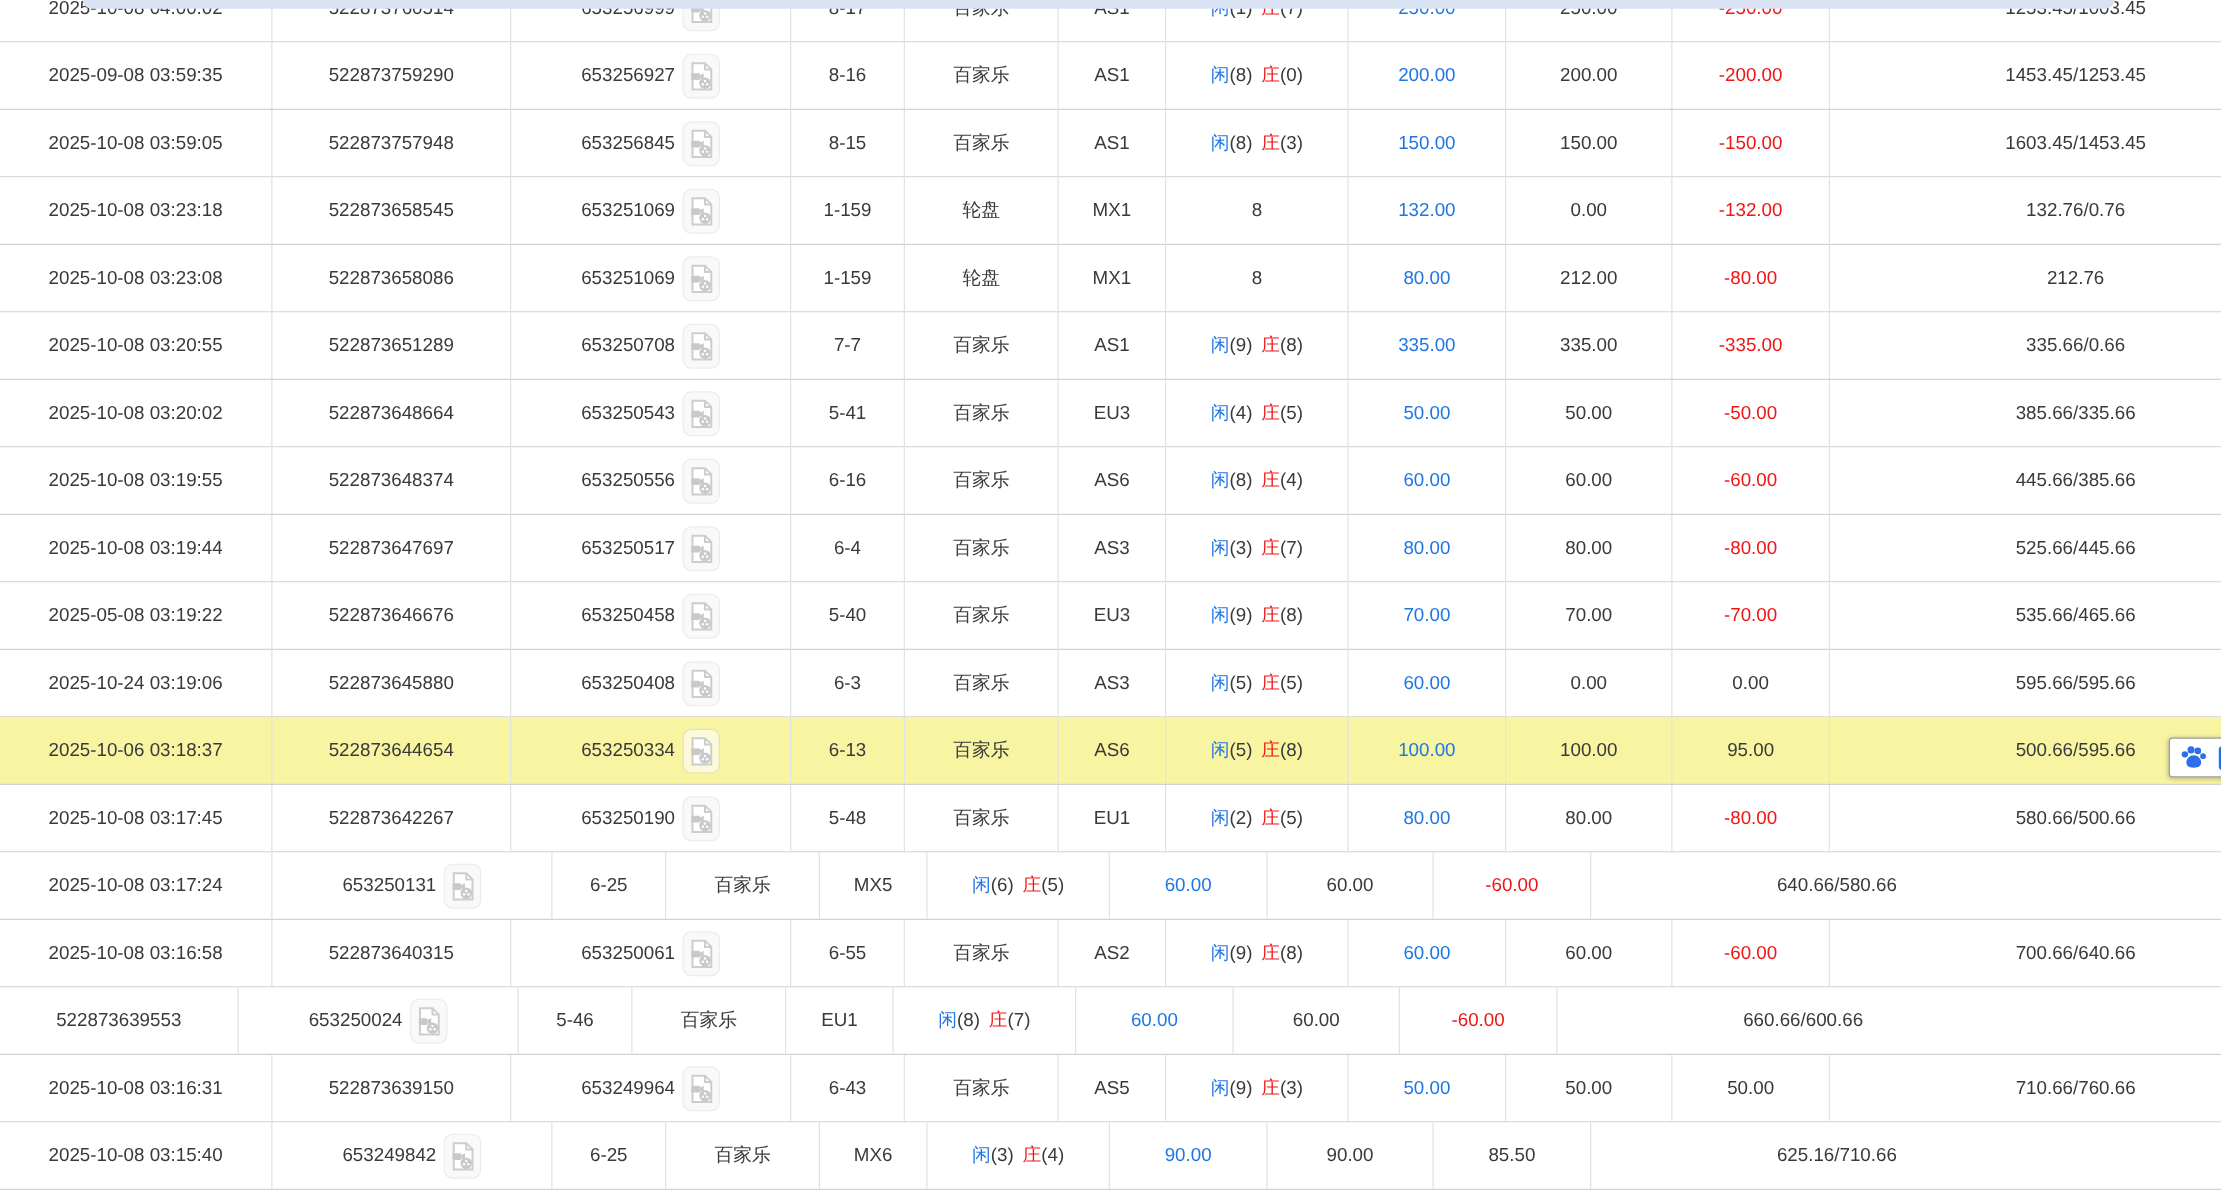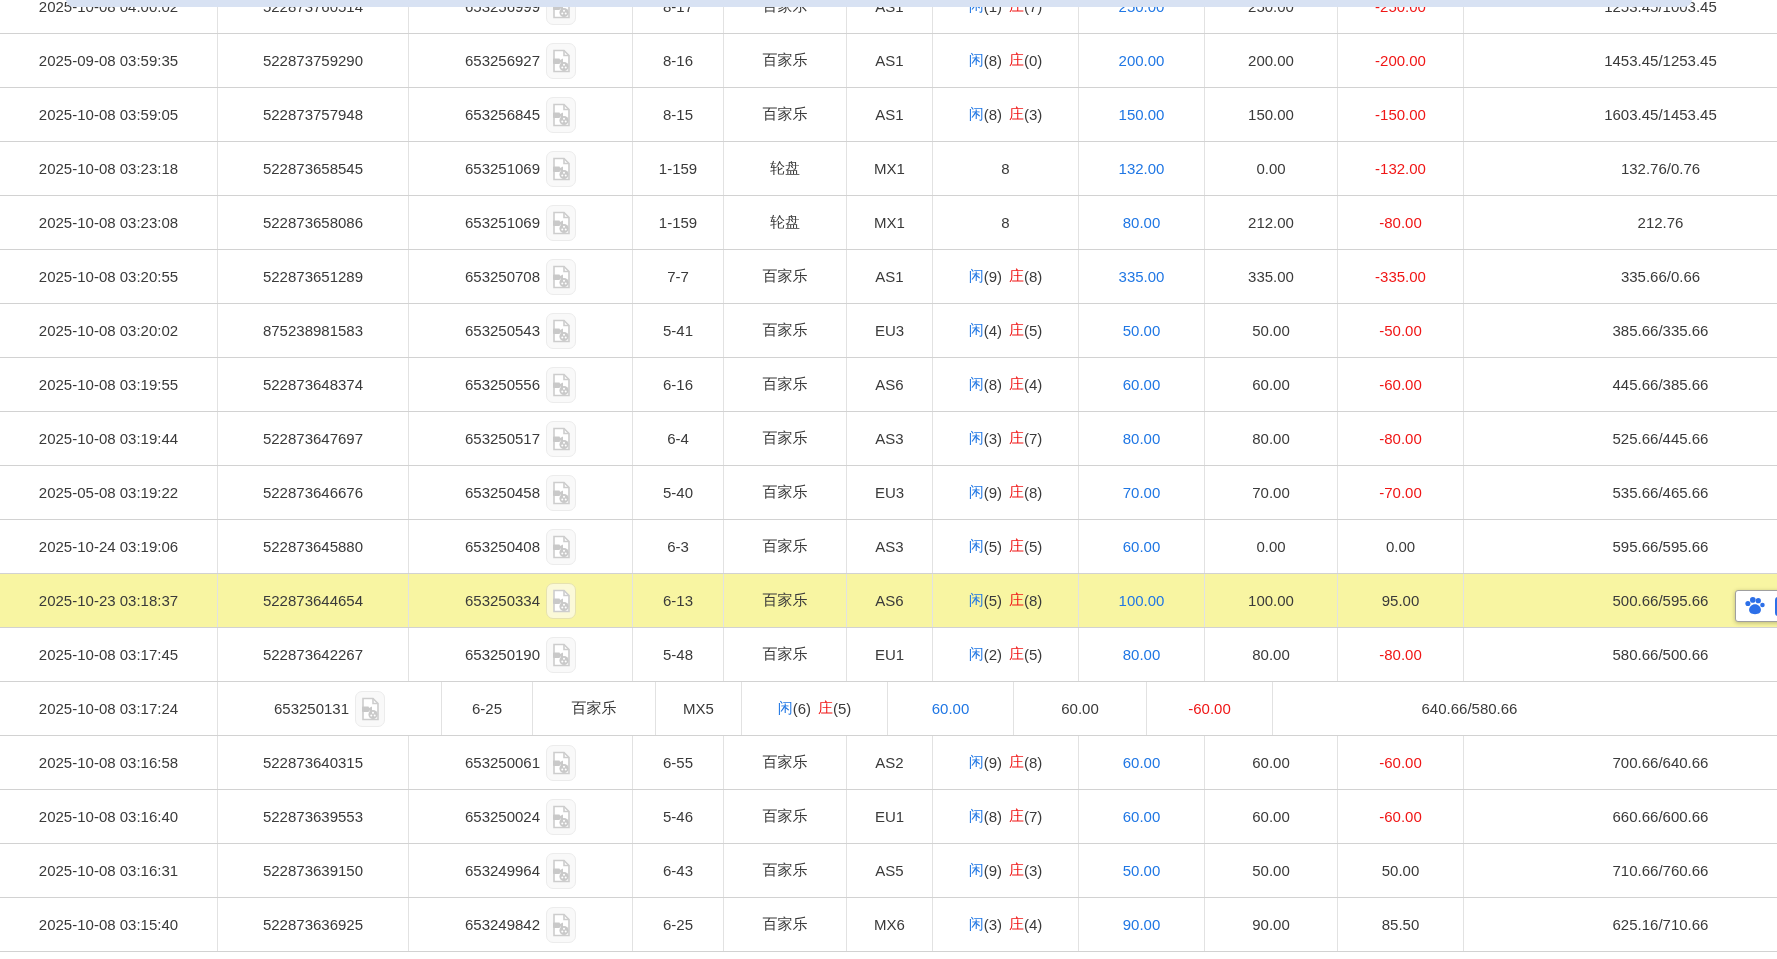--- a/index.html
+++ b/index.html
@@ -253,21 +253,21 @@
         <span class="dark" style="letter-spacing: 0px;">(8)</span>
       </div>
     <div class="cell c-amt blue">335.00</div>
     <div class="cell c-valid">335.00</div>
     <div class="cell c-wl red">-335.00</div>
     <div class="cell c-bal">335.66/0.66</div>
   </div>
 
   <div class="row">
     <div class="cell c-time">2025-10-08 03:20:02</div>
-    <div class="cell c-betno">875238981583</div>
+    <div class="cell c-betno">522873648664</div>
     <div class="cell c-gameno">
       <span>653250543</span>
       <button class="video-btn">
         <svg width="20" height="24" viewBox="0 0 20 24" fill="none">
           <path d="M3 1.5 H13 L18 6.5 V22.5 H3 Z" stroke="#cdcdcd" stroke-width="1.6" fill="#ffffff"></path>
           <path d="M13 1.5 V6.5 H18" stroke="#cdcdcd" stroke-width="1.6" fill="none"></path>
           <rect x="2" y="9.5" width="7" height="5.5" rx="1" fill="#c9c9c9"></rect>
           <path d="M9 11 L12 9.5 V15 L9 13.5 Z" fill="#c9c9c9"></path>
           <circle cx="13" cy="17.5" r="4.6" fill="#c9c9c9"></circle>
           <circle cx="13" cy="15.7" r="1" fill="#ffffff"></circle>
@@ -417,21 +417,21 @@
         <span class="red" style="margin-left: 5px; letter-spacing: 0px;">庄</span>
         <span class="dark" style="letter-spacing: 0px;">(5)</span>
       </div>
     <div class="cell c-amt blue">60.00</div>
     <div class="cell c-valid">0.00</div>
     <div class="cell c-wl dark">0.00</div>
     <div class="cell c-bal">595.66/595.66</div>
   </div>
 
   <div class="row hl">
-    <div class="cell c-time">2025-10-23 03:18:37</div>
+    <div class="cell c-time">2025-10-06 03:18:37</div>
     <div class="cell c-betno">522873644654</div>
     <div class="cell c-gameno">
       <span>653250334</span>
       <button class="video-btn">
         <svg width="20" height="24" viewBox="0 0 20 24" fill="none">
           <path d="M3 1.5 H13 L18 6.5 V22.5 H3 Z" stroke="#cdcdcd" stroke-width="1.6" fill="#ffffff"></path>
           <path d="M13 1.5 V6.5 H18" stroke="#cdcdcd" stroke-width="1.6" fill="none"></path>
           <rect x="2" y="9.5" width="7" height="5.5" rx="1" fill="#c9c9c9"></rect>
           <path d="M9 11 L12 9.5 V15 L9 13.5 Z" fill="#c9c9c9"></path>
           <circle cx="13" cy="17.5" r="4.6" fill="#c9c9c9"></circle>
@@ -548,21 +548,20 @@
         <span class="red" style="margin-left: 5px; letter-spacing: 0px;">庄</span>
         <span class="dark" style="letter-spacing: 0px;">(8)</span>
       </div>
     <div class="cell c-amt blue">60.00</div>
     <div class="cell c-valid">60.00</div>
     <div class="cell c-wl red">-60.00</div>
     <div class="cell c-bal">700.66/640.66</div>
   </div>
 
   <div class="row">
-    <div class="cell c-time">2025-10-08 03:16:40</div>
     <div class="cell c-betno">522873639553</div>
     <div class="cell c-gameno">
       <span>653250024</span>
       <button class="video-btn">
         <svg width="20" height="24" viewBox="0 0 20 24" fill="none">
           <path d="M3 1.5 H13 L18 6.5 V22.5 H3 Z" stroke="#cdcdcd" stroke-width="1.6" fill="#ffffff"></path>
           <path d="M13 1.5 V6.5 H18" stroke="#cdcdcd" stroke-width="1.6" fill="none"></path>
           <rect x="2" y="9.5" width="7" height="5.5" rx="1" fill="#c9c9c9"></rect>
           <path d="M9 11 L12 9.5 V15 L9 13.5 Z" fill="#c9c9c9"></path>
           <circle cx="13" cy="17.5" r="4.6" fill="#c9c9c9"></circle>
@@ -615,21 +614,20 @@
         <span class="dark" style="letter-spacing: 0px;">(3)</span>
       </div>
     <div class="cell c-amt blue">50.00</div>
     <div class="cell c-valid">50.00</div>
     <div class="cell c-wl dark">50.00</div>
     <div class="cell c-bal">710.66/760.66</div>
   </div>
 
   <div class="row">
     <div class="cell c-time">2025-10-08 03:15:40</div>
-    <div class="cell c-betno">522873636925</div>
     <div class="cell c-gameno">
       <span>653249842</span>
       <button class="video-btn">
         <svg width="20" height="24" viewBox="0 0 20 24" fill="none">
           <path d="M3 1.5 H13 L18 6.5 V22.5 H3 Z" stroke="#cdcdcd" stroke-width="1.6" fill="#ffffff"></path>
           <path d="M13 1.5 V6.5 H18" stroke="#cdcdcd" stroke-width="1.6" fill="none"></path>
           <rect x="2" y="9.5" width="7" height="5.5" rx="1" fill="#c9c9c9"></rect>
           <path d="M9 11 L12 9.5 V15 L9 13.5 Z" fill="#c9c9c9"></path>
           <circle cx="13" cy="17.5" r="4.6" fill="#c9c9c9"></circle>
           <circle cx="13" cy="15.7" r="1" fill="#ffffff"></circle>

